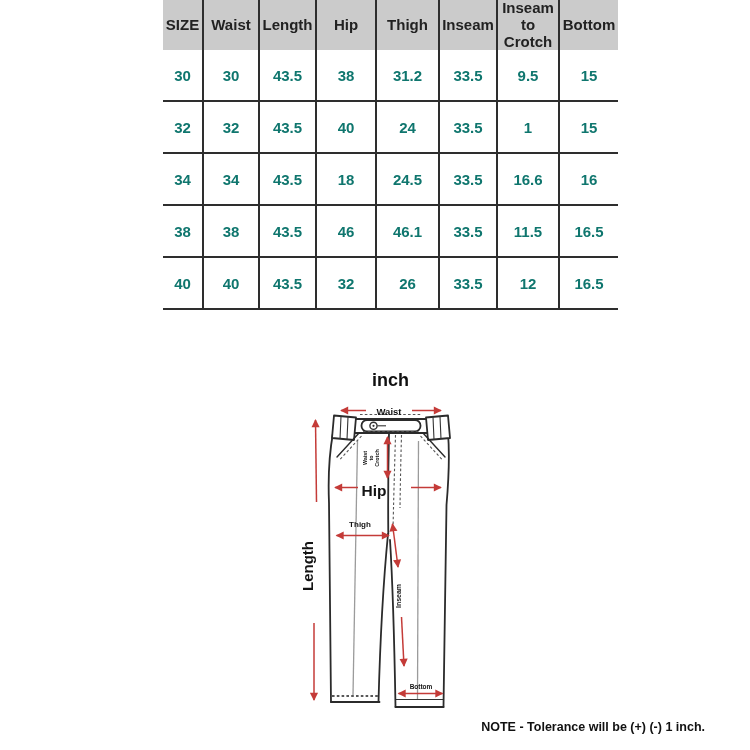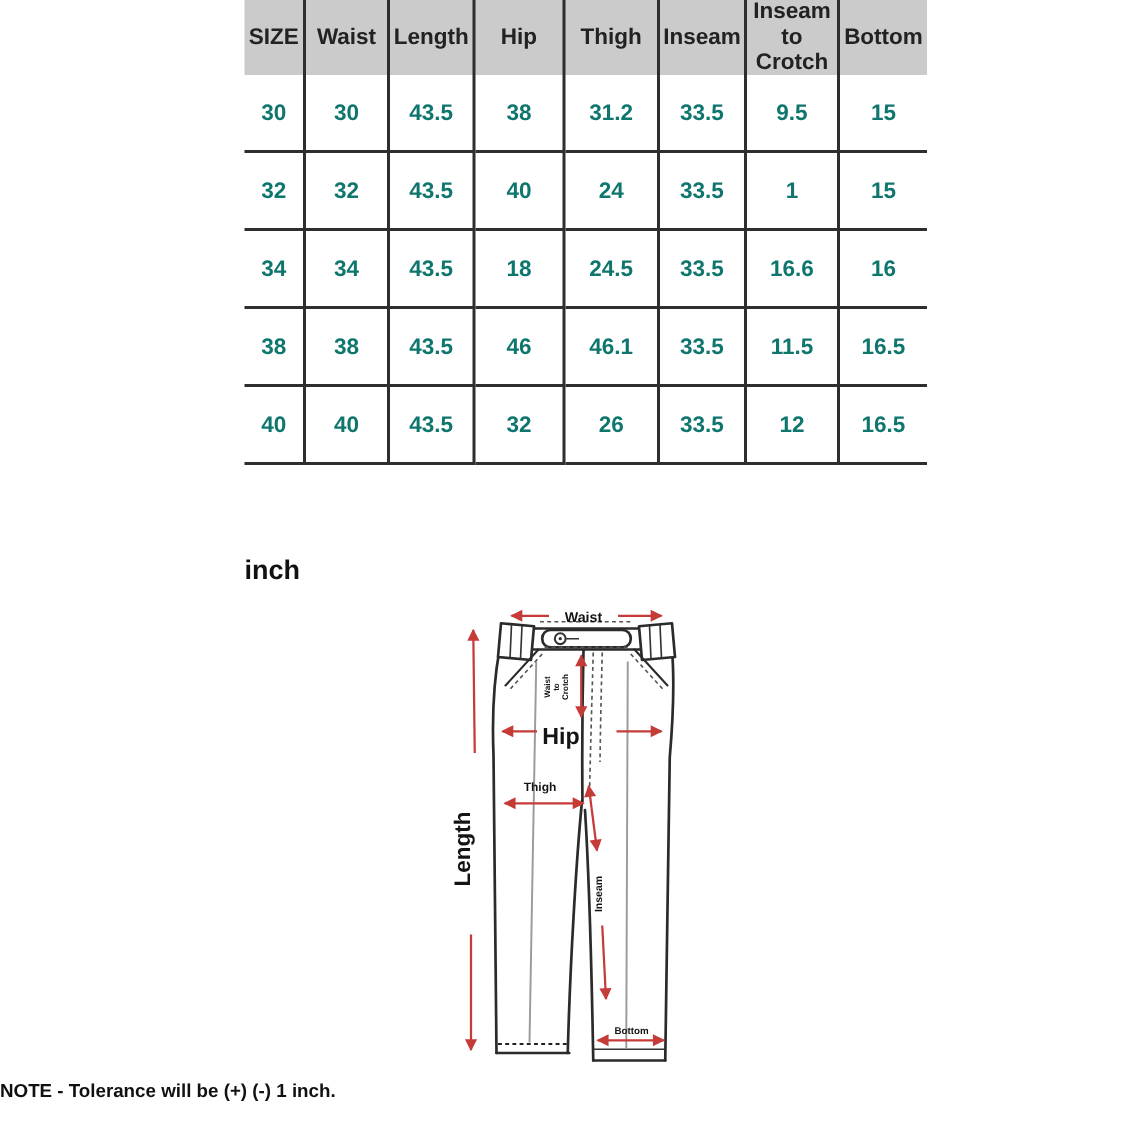--- a/index.html
+++ b/index.html
@@ -14,26 +14,26 @@
   thead th{
     background:#cbcbcb;font-weight:700;font-size:15px;line-height:1.12;
     height:36px;color:#222;
   }
   tbody td{
     font-weight:700;font-size:15px;height:50px;
     border-bottom:2px solid #2e2e2e;color:#0f766e;
   }
   th + th, td + td{border-left:2px solid #2e2e2e;}
   .unit-label{
-    position:absolute;left:163px;top:370px;width:455px;
+    position:absolute;left:163px;top:370px;width:455px;text-align:center;
     font-size:18px;font-weight:700;color:#111;
   }
   .diagram{position:absolute;left:285px;top:398px;}
   .note{
-    position:absolute;top:720px;left:0;width:705px;
+    position:absolute;top:720px;left:0;width:705px;text-align:right;
     font-size:12.5px;font-weight:700;color:#111;
   }
   svg text{font-family:"Liberation Sans","DejaVu Sans",sans-serif;}
   .outline{fill:none;stroke:#2b2b2b;stroke-width:1.8;stroke-linejoin:round;stroke-linecap:round;}
   .thin{fill:none;stroke:#333;stroke-width:1.1;}
   .stitch{fill:none;stroke:#555;stroke-width:1.1;stroke-dasharray:2.6 2.2;}
   .crease{fill:none;stroke:#9b9b9b;stroke-width:1.3;}
   .red{fill:none;stroke:#c43b38;stroke-width:1.5;}
   .dlab{fill:#141414;font-weight:700;}
 </style>

